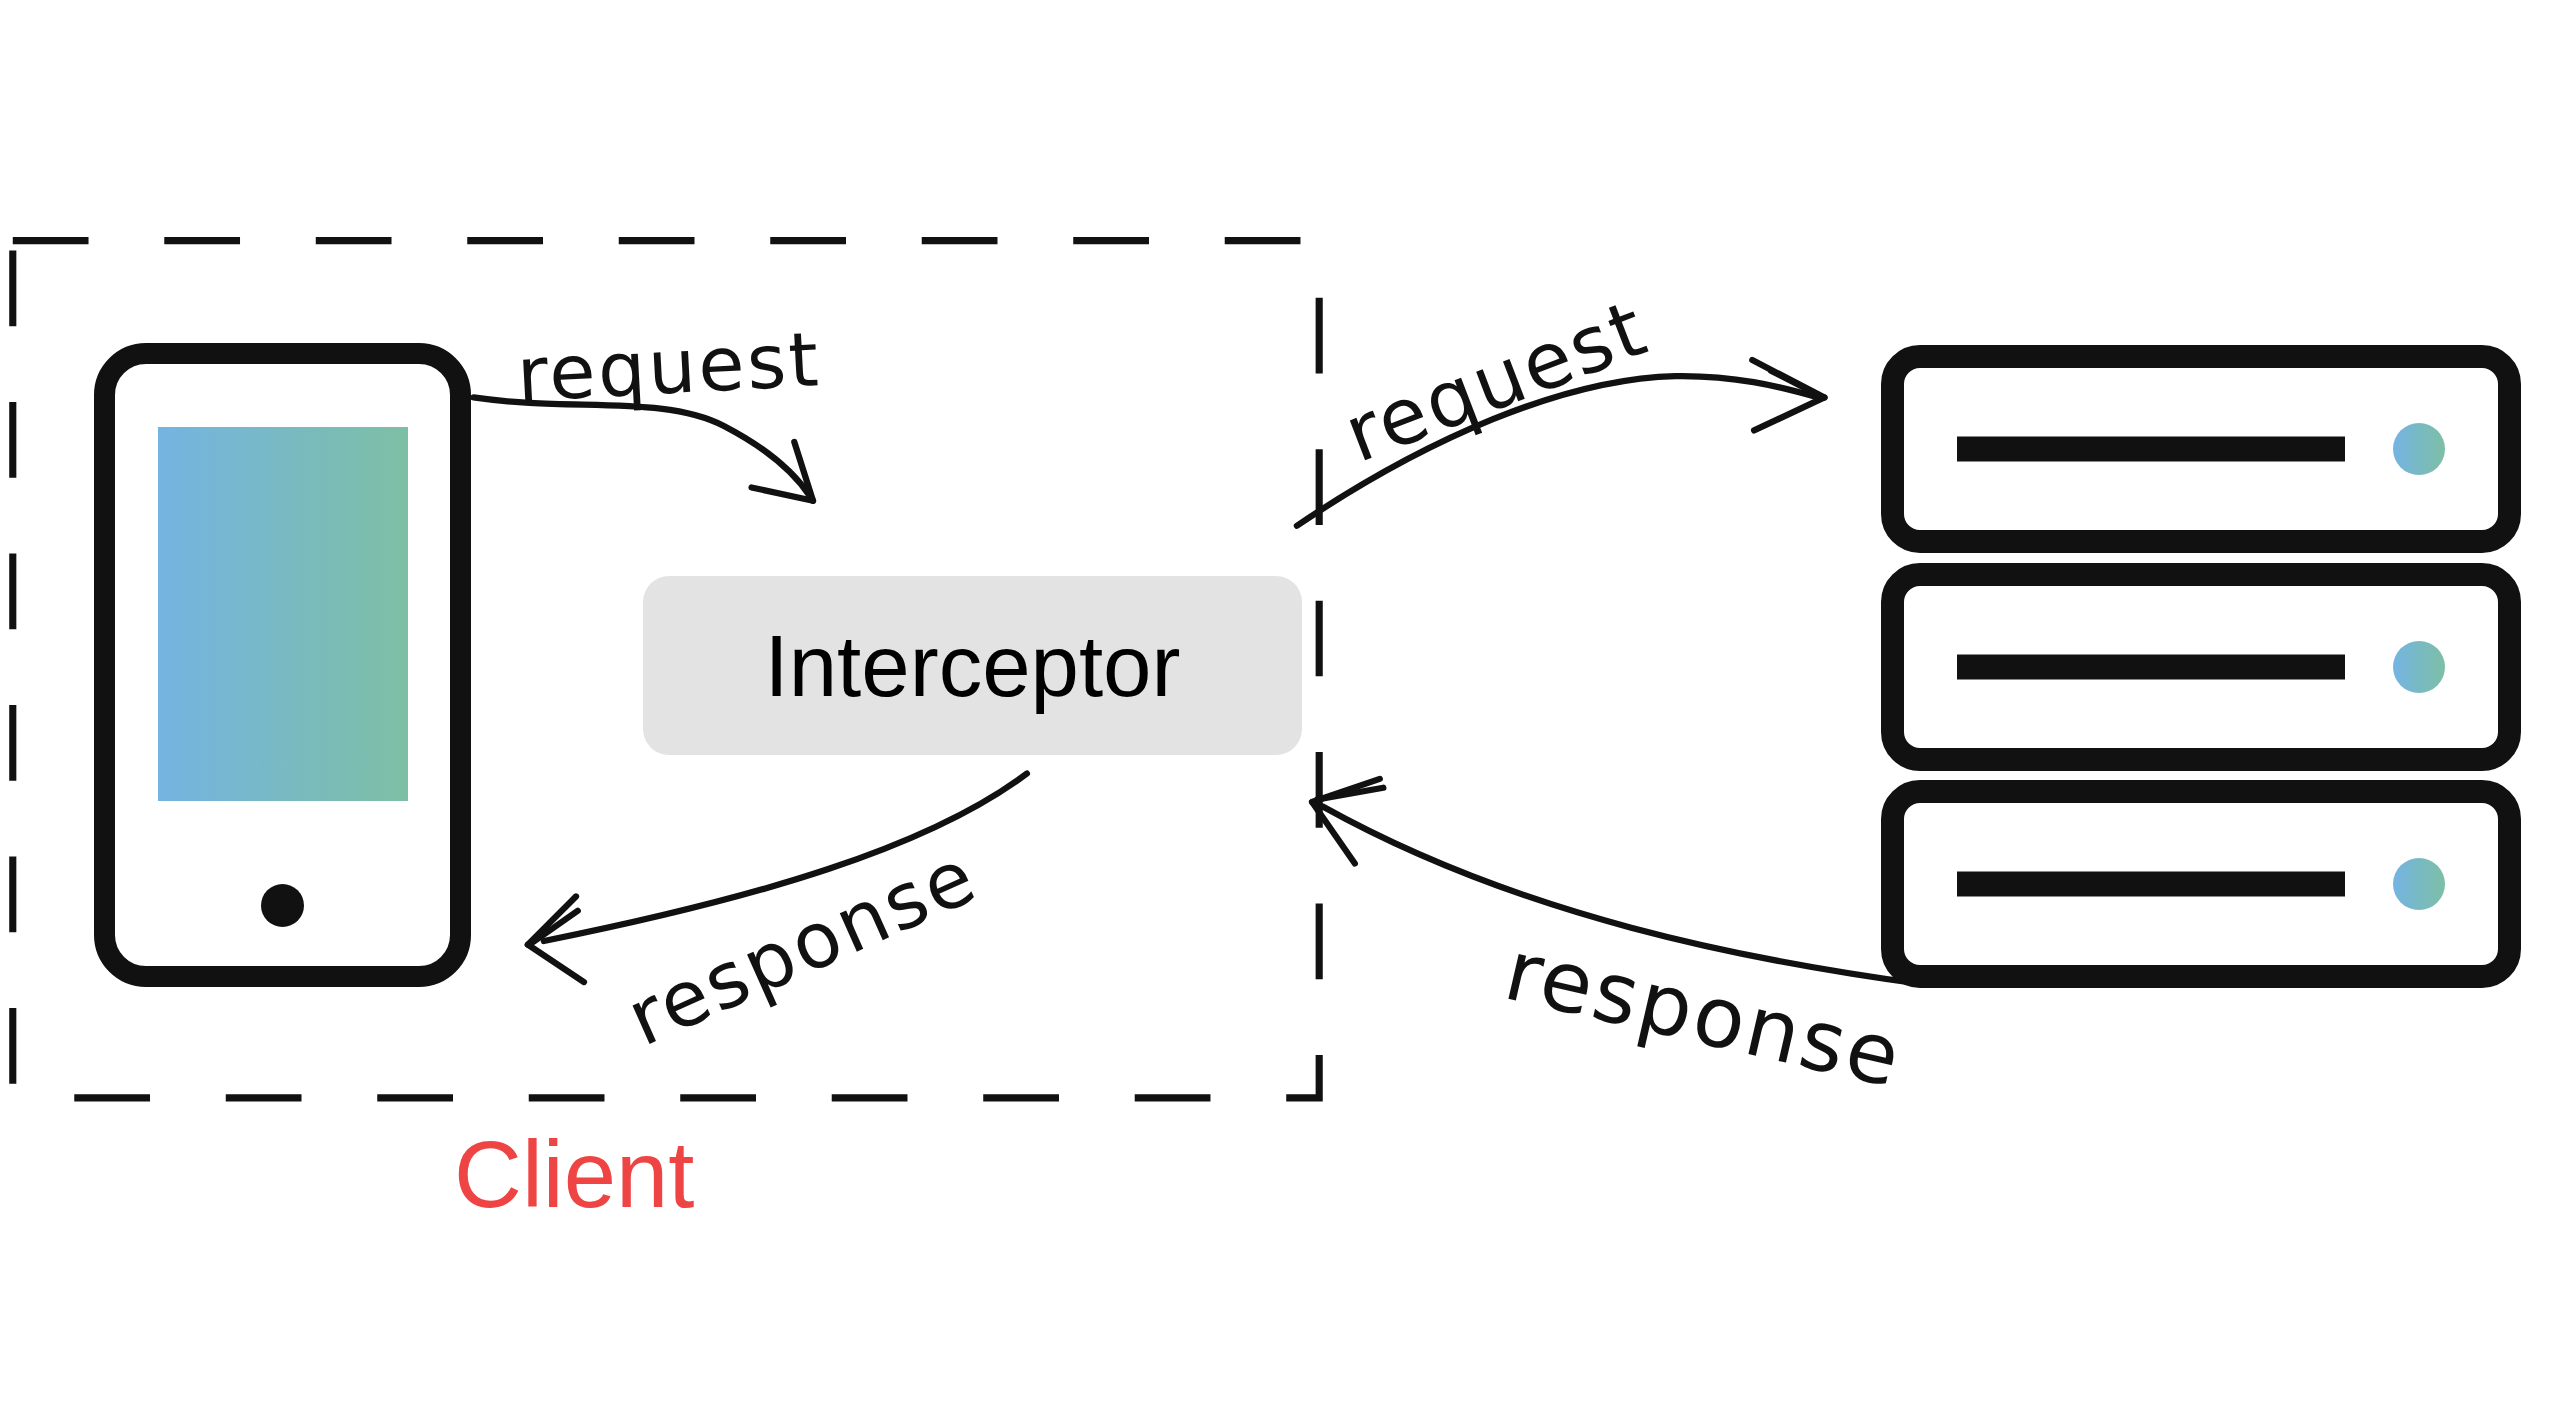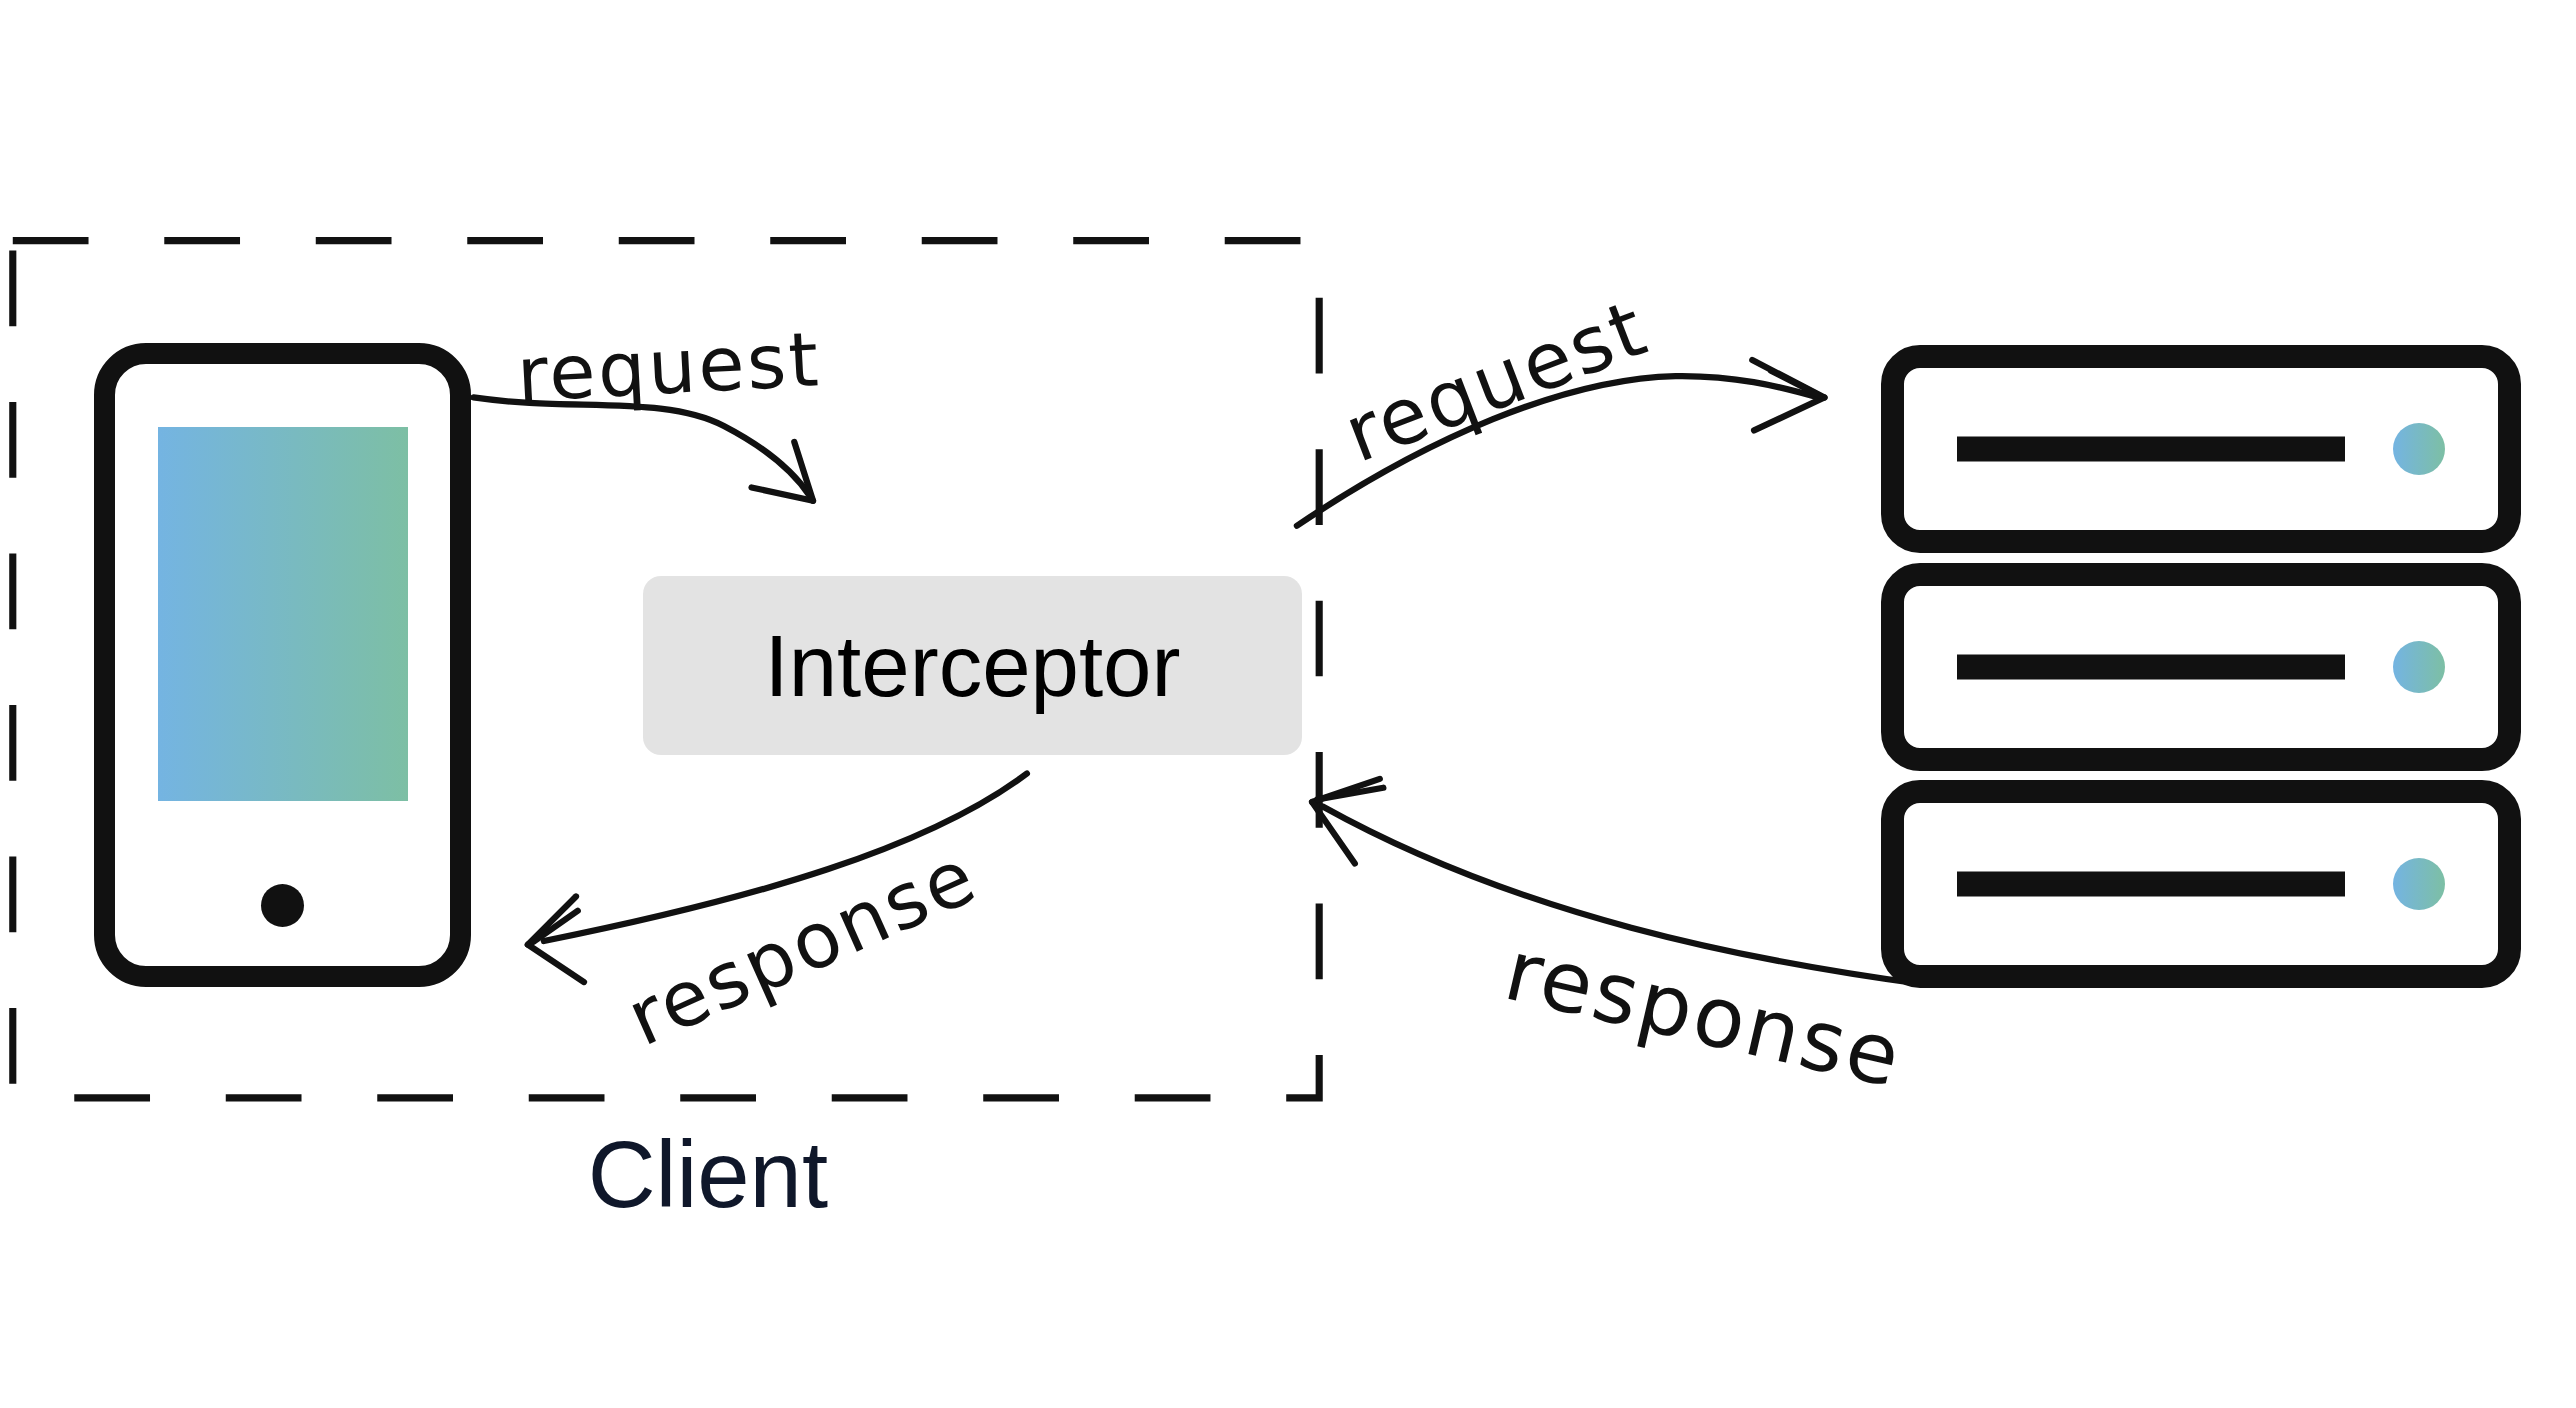--- a/index.html
+++ b/index.html
@@ -23,21 +23,21 @@
     background:linear-gradient(90deg,var(--accent-blue),var(--accent-green));
   }
   .phone-home{
     position:absolute;left:146px;top:520px;width:43px;height:43px;border-radius:50%;
     background:var(--ink);
   }
 
   
   .interceptor{
     position:absolute;left:643px;top:576px;width:659px;height:179px;
-    background:var(--box-gray);border-radius:18px;
+    background:var(--box-gray);border-radius:26px;
     display:flex;align-items:center;justify-content:center;
     font-size:87px;color:#000;letter-spacing:0px;
   }
 
   
   .server-stack{
     position:absolute;left:1881px;top:345px;width:640px;height:643px;
     display:flex;flex-direction:column;justify-content:space-between;
   }
   .server-unit{
@@ -49,22 +49,22 @@
     width:388px;height:25px;background:var(--ink);
   }
   .server-led{
     position:absolute;left:489px;top:50%;transform:translateY(-50%);
     width:52px;height:52px;border-radius:50%;
     background:linear-gradient(90deg,var(--accent-blue),var(--accent-green));
   }
 
   
   .caption{
-    position:absolute;width:374px;text-align:right;
-    font-size:94px;color:#0f172a;
+    position:absolute;width:374px;text-align:left;
+    font-size:94px;color:#ef4444;
   }
   .caption.client{left:454px;top:1121px;}
   .caption.server{left:2020px;top:1121px;}
 
   
   .hand{
     position:absolute;color:var(--ink);white-space:nowrap;
     font-family:"DejaVu Sans",sans-serif;letter-spacing:2.7px;
   }
   .hand.req-client{left:669px;top:367px;font-size:75px;transform:translate(-50%,-50%) rotate(-3deg);}

